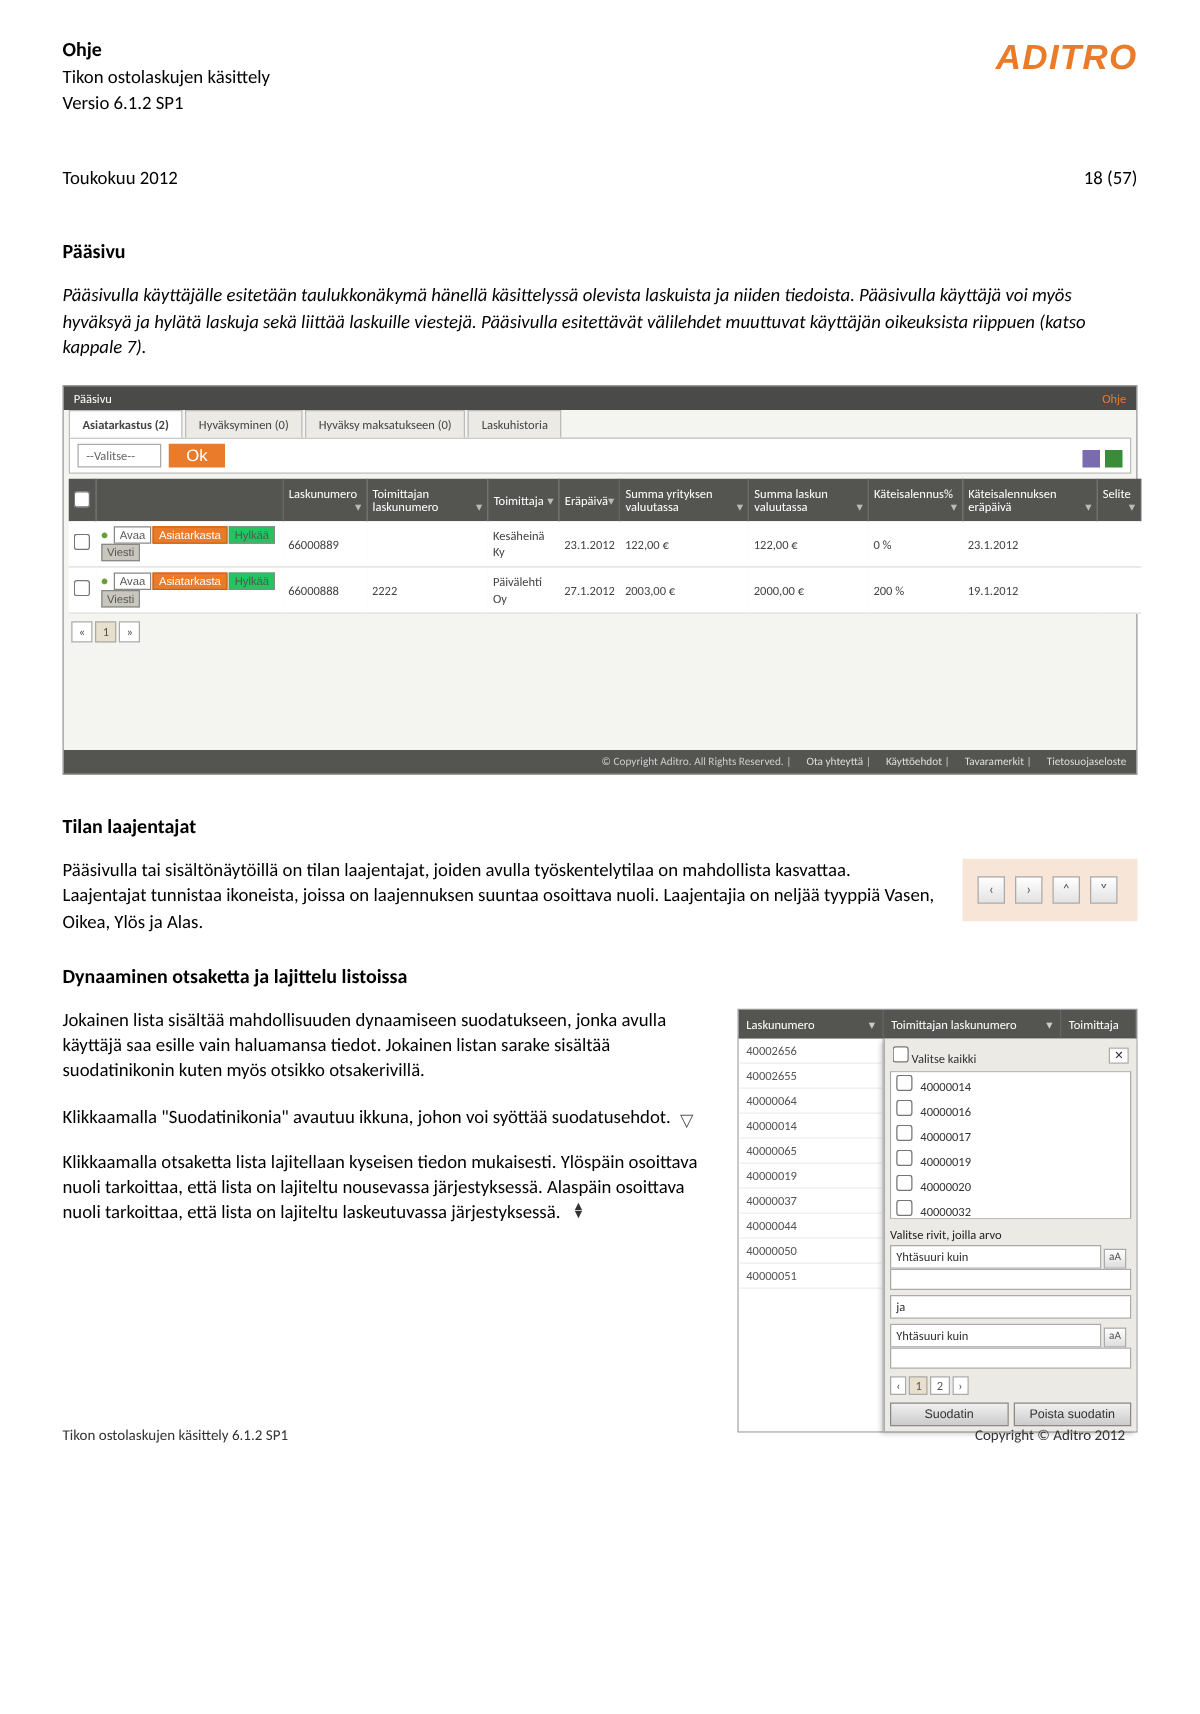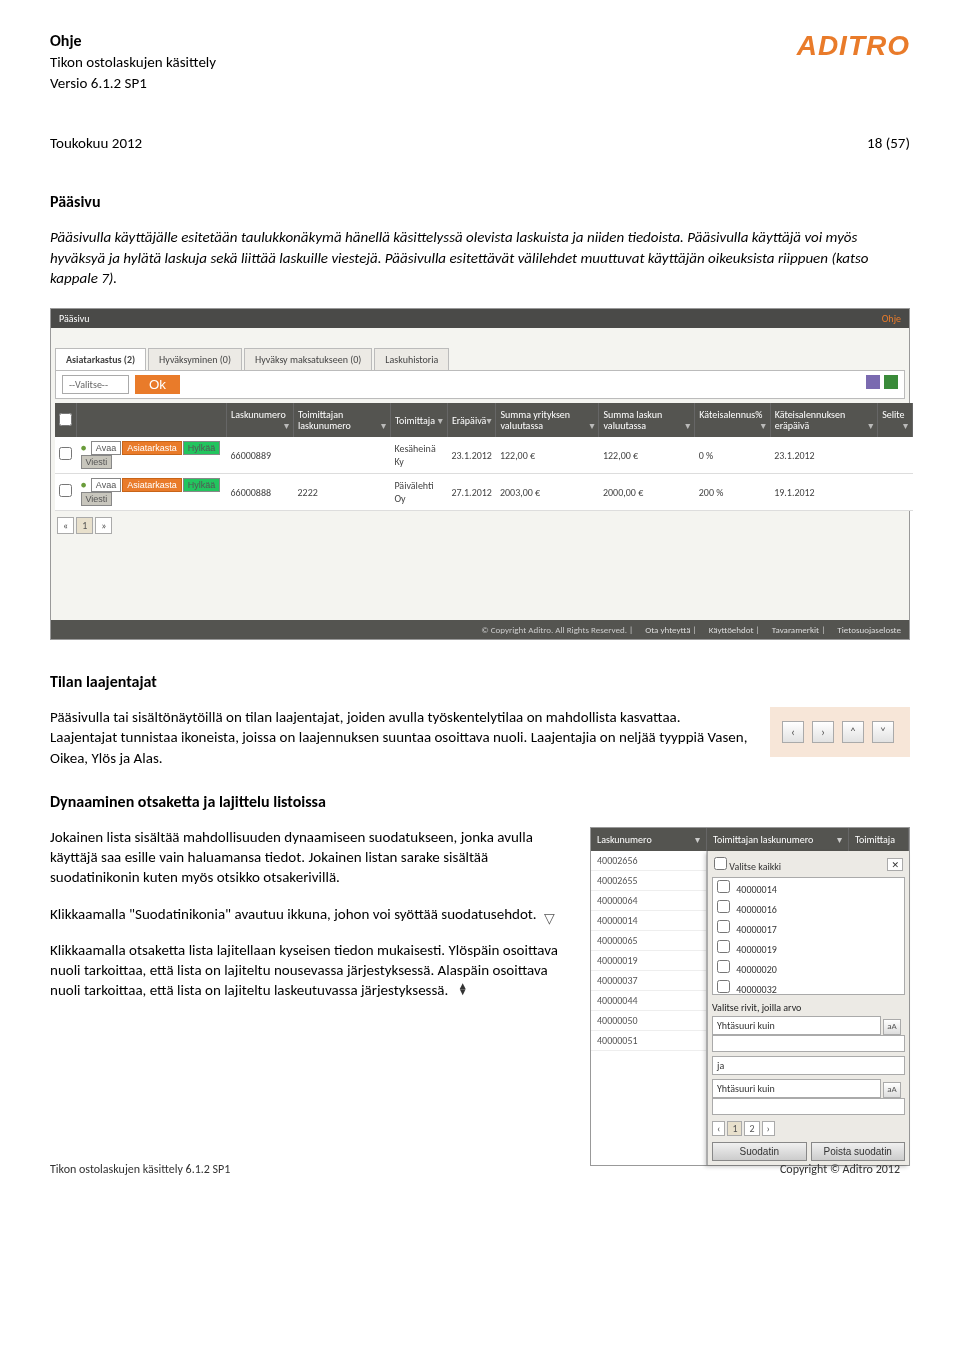--- a/index.html
+++ b/index.html
@@ -18,24 +18,24 @@
   .header-title { font-weight: bold; font-size: 16px; }
   .logo { font-family: Arial, sans-serif; font-size: 28px; font-weight: 800; color: #E97B2A; font-style: italic; letter-spacing: 1px; }
   .meta-row { display: flex; justify-content: space-between; margin-bottom: 40px; font-size: 15px; }
   .h2 { font-weight: bold; font-size: 16px; margin: 24px 0 16px; }
   .body-text { margin-bottom: 20px; line-height: 1.35; font-style: italic; }
 
   
   .shot1 { border: 1px solid #999; background: #f4f4f0; margin: 8px 0 32px; font-size: 10px; color: #333; }
   .shot1 .bar { background: #4a4a48; color: #fff; padding: 3px 8px; display: flex; justify-content: space-between; }
   .shot1 .bar .ohje { color: #E97B2A; }
-  .shot1 .tabs { display: flex; gap: 2px; padding: 20px 4px 0; }
+  .shot1 .tabs { display: flex; gap: 2px; padding: 0 4px 0; }
   .shot1 .tab { background: #eceae5; padding: 4px 10px; border: 1px solid #bbb; border-bottom: none; color: #444; }
   .shot1 .tab.active { background: #fff; font-weight: bold; }
-  .shot1 .toolbar { background: #fff; border: 1px solid #bbb; margin: 0 4px; padding: 4px 6px; display: flex; align-items: flex-start; gap: 6px; }
+  .shot1 .toolbar { background: #fff; border: 1px solid #bbb; margin: 0 4px; padding: 4px 6px; display: flex; align-items: flex-end; gap: 6px; }
   .shot1 .select { border: 1px solid #aaa; padding: 2px 20px 2px 6px; background: #fff; color: #666; }
   .shot1 .ok { background: #E97B2A; color: #fff; padding: 2px 14px; border: none; }
   .shot1 .icons { margin-left: auto; display: flex; gap: 4px; }
   .shot1 .ico { width: 14px; height: 14px; background: #ccc; }
   .shot1 .ico.save { background: #7a6ab0; }
   .shot1 .ico.excel { background: #3a8b3a; }
   .shot1 table { width: 100%; border-collapse: collapse; font-size: 10px; margin: 4px 4px 0; }
   .shot1 th { background: #545450; color: #fff; padding: 6px 4px; text-align: left; font-weight: normal; border-right: 1px solid #666; line-height: 1.1; }
   .shot1 th .filter { float: right; opacity: 0.6; }
   .shot1 td { background: #fff; padding: 4px; border-bottom: 1px solid #ddd; color: #444; }

